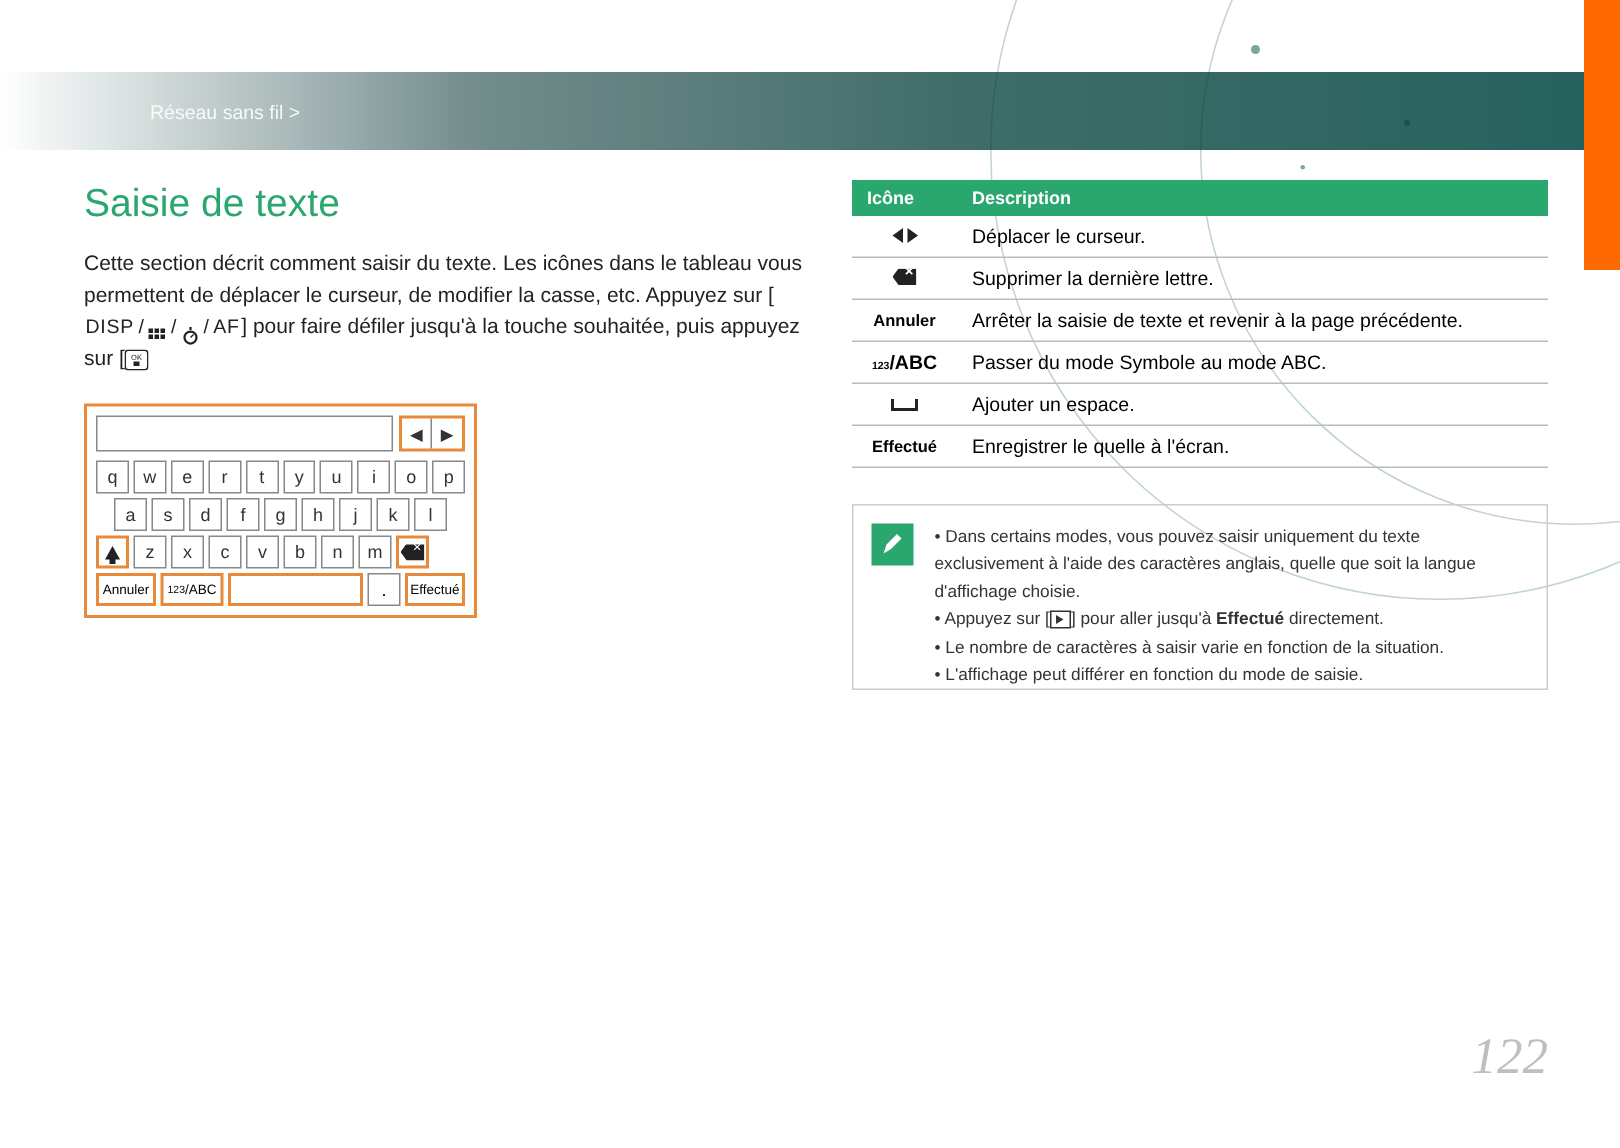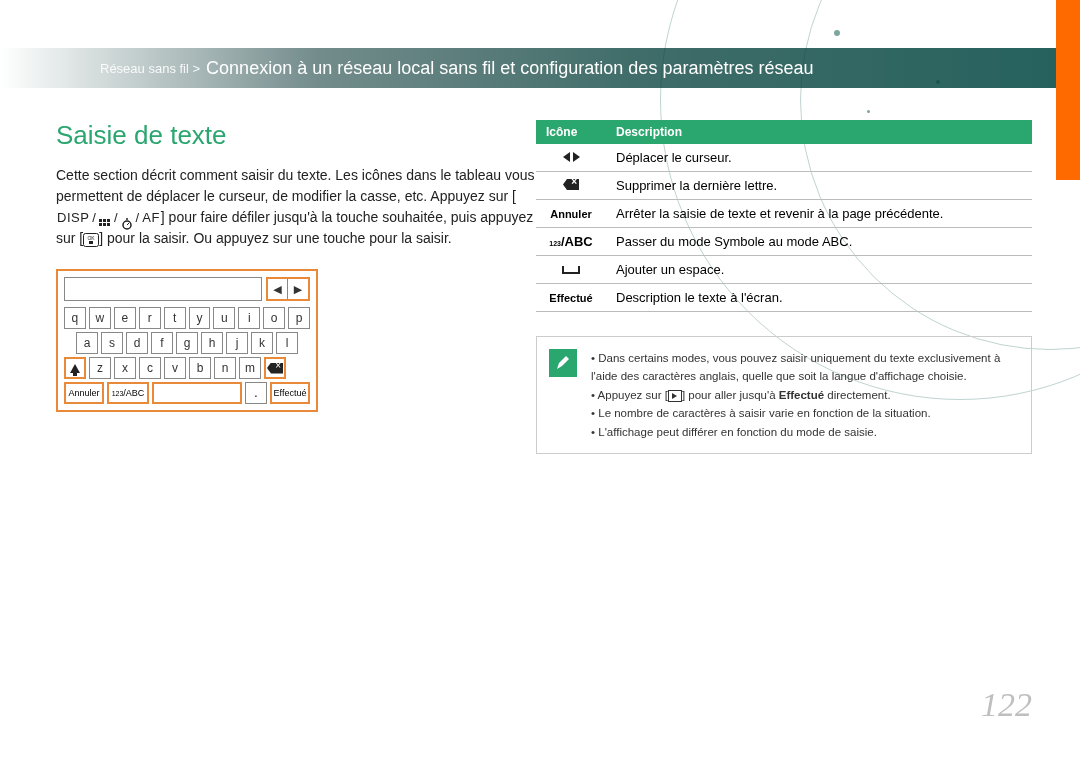--- a/index.html
+++ b/index.html
@@ -28,34 +28,35 @@
   .orange-tab {
     position: absolute;
     top: 0; right: 0;
     width: 24px; height: 180px;
     background: #ff6a00;
   }
 
   .header-band {
     position: absolute;
     top: 48px; left: 0; right: 24px;
-    height: 40px;
+    height: 52px;
     background: linear-gradient(to right, rgba(0,40,40,0) 0%, rgba(0,45,45,0.55) 30%, rgba(0,60,55,0.75) 60%, rgba(0,70,65,0.85) 100%);
     display: flex;
     align-items: center;
     padding-left: 100px;
     color: #fff;
   }
   .header-band .crumb { font-size: 13px; opacity: 0.9; margin-right: 6px; }
   .header-band .title { font-size: 18px; font-weight: 400; }
 
   .content {
     position: absolute;
     top: 120px; left: 56px; right: 48px;
     display: flex;
+    gap: 32px;
   }
   .col-left { width: 480px; }
   .col-right { flex: 1; }
 
   h2.section-title {
     color: #2aa66f;
     font-size: 26px;
     font-weight: 400;
     margin-bottom: 14px;
   }
@@ -139,21 +140,21 @@
     border-bottom: 1px solid #bbb;
     vertical-align: middle;
     margin-top: 32px;
   }
   table.icon-table td.ic { text-align:center; font-size:13px; font-weight:700; }
   .cell-abc { font-size: 9px; font-weight:700; }
 
   .note-box {
     margin-top: 24px;
     border: 1px solid #ccc;
-    padding: 12px 14px 12px 54px;
+    padding: 12px 14px 0 54px;
     position: relative;
     font-size: 11.5px;
     line-height: 1.6;
     color: #333;
   }
   .note-box .note-icon {
     position: absolute;
     left: 12px; top: 12px;
     width: 28px; height: 28px;
     background: #2aa66f;
@@ -193,21 +194,20 @@
 
 <div class="bg-arc"></div>
 <div class="bg-arc bg-arc2"></div>
 <div class="bg-dot d1"></div>
 <div class="bg-dot d2"></div>
 <div class="bg-dot d3"></div>
 <div class="orange-tab"></div>
 
 <div class="header-band">
   <span class="crumb">Réseau sans fil &gt;</span>
-  <span class="title">Connexion à un réseau local sans fil et configuration des paramètres réseau</span>
 </div>
 
 <div class="content">
   <div class="col-left">
     <h2 class="section-title">Saisie de texte</h2>
     <p class="intro">
       <span>Cette section décrit comment saisir du texte. Les icônes dans le tableau vous permettent de déplacer le curseur, de modifier la casse, etc. Appuyez sur [</span><span class="kbd-group"><span class="kbd-disp">DISP</span>/<span class="tiny-icon"><svg viewBox="0 0 14 12">
               <rect x="1" y="1" width="3" height="3" fill="#222"></rect>
               <rect x="5" y="1" width="3" height="3" fill="#222"></rect>
               <rect x="9" y="1" width="3" height="3" fill="#222"></rect>
@@ -215,21 +215,21 @@
               <rect x="5" y="5" width="3" height="3" fill="#222"></rect>
               <rect x="9" y="5" width="3" height="3" fill="#222"></rect>
             </svg></span>/<span class="tiny-icon"><svg viewBox="0 0 14 12">
               <circle cx="7" cy="7" r="4" fill="none" stroke="#222" stroke-width="1.5"></circle>
               <line x1="7" y1="2" x2="7" y2="0" stroke="#222" stroke-width="1.5"></line>
               <line x1="7" y1="7" x2="9" y2="5" stroke="#222" stroke-width="1"></line>
             </svg></span>/<span class="kbd-disp">AF</span></span><span>] pour faire défiler jusqu'à la touche souhaitée, puis appuyez sur [</span><span class="tiny-icon" style="width:16px; height:14px; vertical-align:middle;"><svg viewBox="0 0 16 14">
             <rect x="0.5" y="0.5" width="15" height="13" rx="2" fill="none" stroke="#222"></rect>
             <text x="8" y="7" font-size="5" text-anchor="middle" fill="#222">OK</text>
             <rect x="6" y="8" width="4" height="3" fill="#222"></rect>
-          </svg></span><span>] pour la saisir. Ou appuyez sur une touche pour la saisir.</span>
+          </svg></span>
     </p>
 
     <div class="keyboard-wrap">
       <div class="kb-input-row">
         <div class="kb-input"></div>
         <div class="kb-cursor-keys hl">
           <div>◀</div>
           <div>▶</div>
         </div>
       </div>
@@ -302,21 +302,21 @@
         <tr>
           <td class="ic cell-abc"><span style="font-size:7px;">123</span><span>/ABC</span></td>
           <td>Passer du mode Symbole au mode ABC.</td>
         </tr>
         <tr>
           <td class="ic"><span class="space-ic"></span></td>
           <td>Ajouter un espace.</td>
         </tr>
         <tr>
           <td class="ic" style="font-size:11px;">Effectué</td>
-          <td>Description le texte à l'écran.</td>
+          <td>Enregistrer le quelle à l'écran.</td>
         </tr>
       </tbody>
     </table>
 
     <div class="note-box">
       <div class="note-icon">
         <svg width="18" height="18" viewBox="0 0 18 18">
             <path d="M3 15 L5 9 L12 2 L15 5 L8 12 L3 15 Z" fill="#fff"></path>
           </svg>
       </div>

